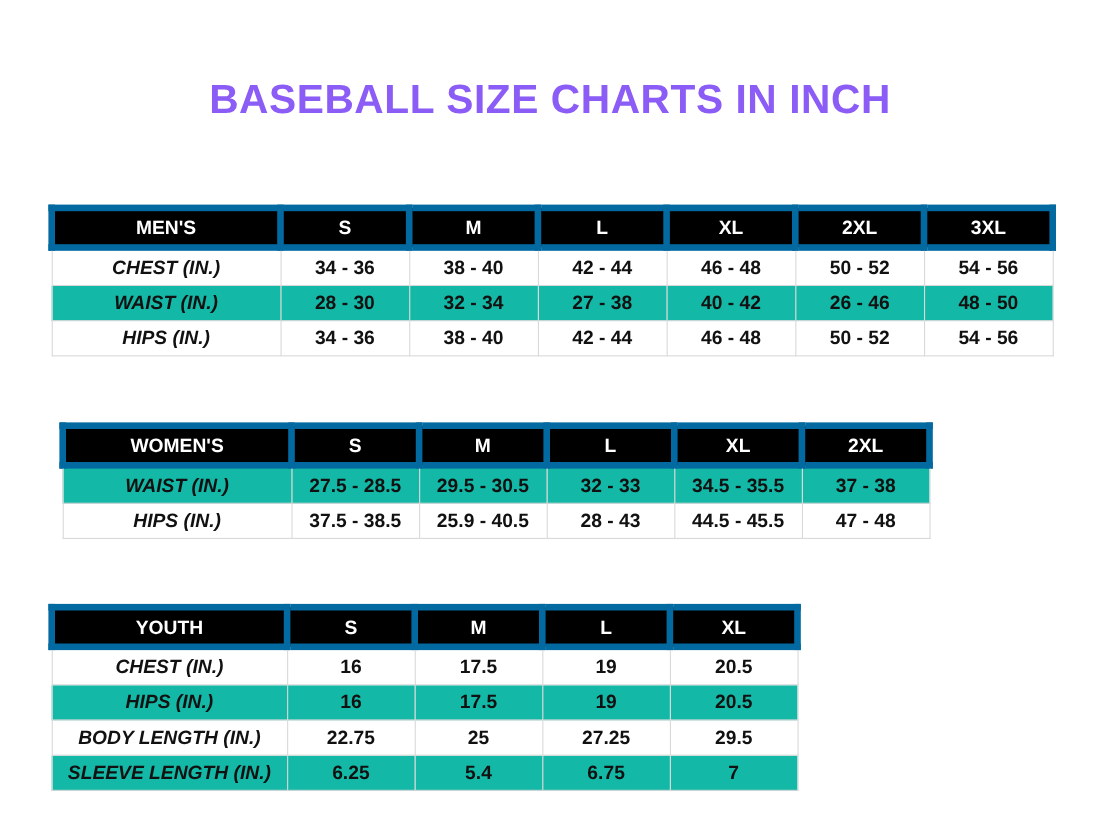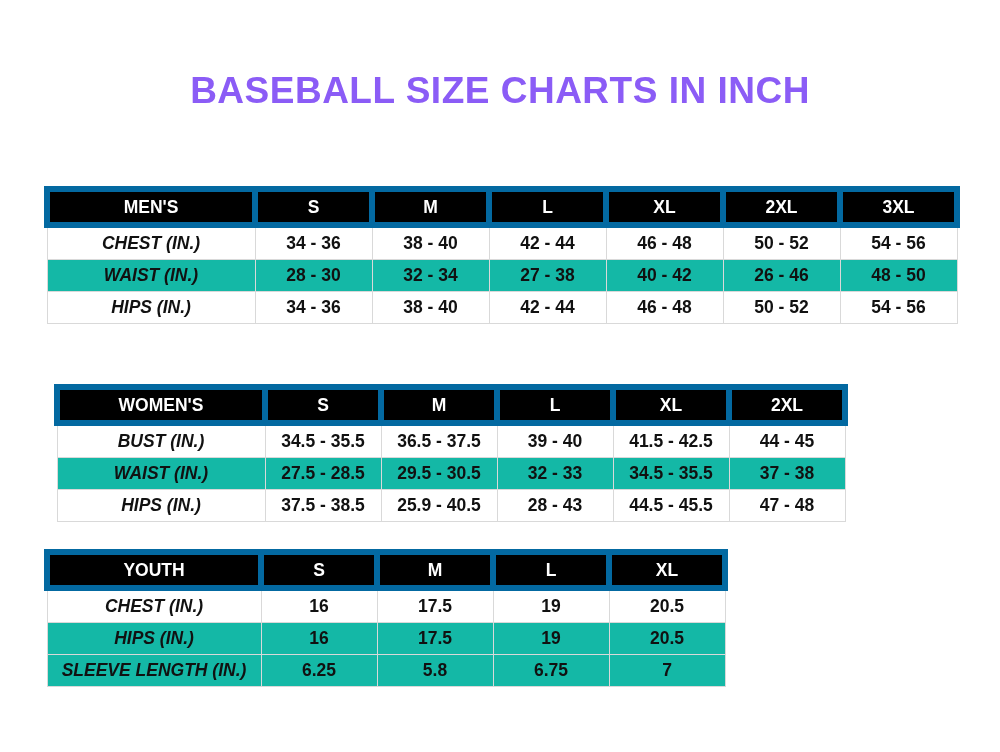--- a/index.html
+++ b/index.html
@@ -172,28 +172,20 @@
         <tr>
           <th class="row-head">WOMEN'S</th>
           <th>S</th>
           <th>M</th>
           <th>L</th>
           <th>XL</th>
           <th>2XL</th>
         </tr>
       </thead>
       <tbody>
-        <tr>
-          <td class="row-head">BUST (IN.)</td>
-          <td>34.5 - 35.5</td>
-          <td>36.5 - 37.5</td>
-          <td>39 - 40</td>
-          <td>41.5 - 42.5</td>
-          <td>44 - 45</td>
-        </tr>
         <tr class="alt">
           <td class="row-head">WAIST (IN.)</td>
           <td>27.5 - 28.5</td>
           <td>29.5 - 30.5</td>
           <td>32 - 33</td>
           <td>34.5 - 35.5</td>
           <td>37 - 38</td>
         </tr>
         <tr>
           <td class="row-head">HIPS (IN.)</td>
@@ -233,24 +225,31 @@
           <td>19</td>
           <td>20.5</td>
         </tr>
         <tr class="alt">
           <td class="row-head">HIPS (IN.)</td>
           <td>16</td>
           <td>17.5</td>
           <td>19</td>
           <td>20.5</td>
         </tr>
+        <tr>
+          <td class="row-head">BODY LENGTH (IN.)</td>
+          <td>22.75</td>
+          <td>25</td>
+          <td>27.25</td>
+          <td>29.5</td>
+        </tr>
         <tr class="alt">
           <td class="row-head">SLEEVE LENGTH (IN.)</td>
           <td>6.25</td>
-          <td>5.8</td>
+          <td>5.4</td>
           <td>6.75</td>
           <td>7</td>
         </tr>
       </tbody>
     </table>
   </div>
 
 </div>
 
 </body></html>

